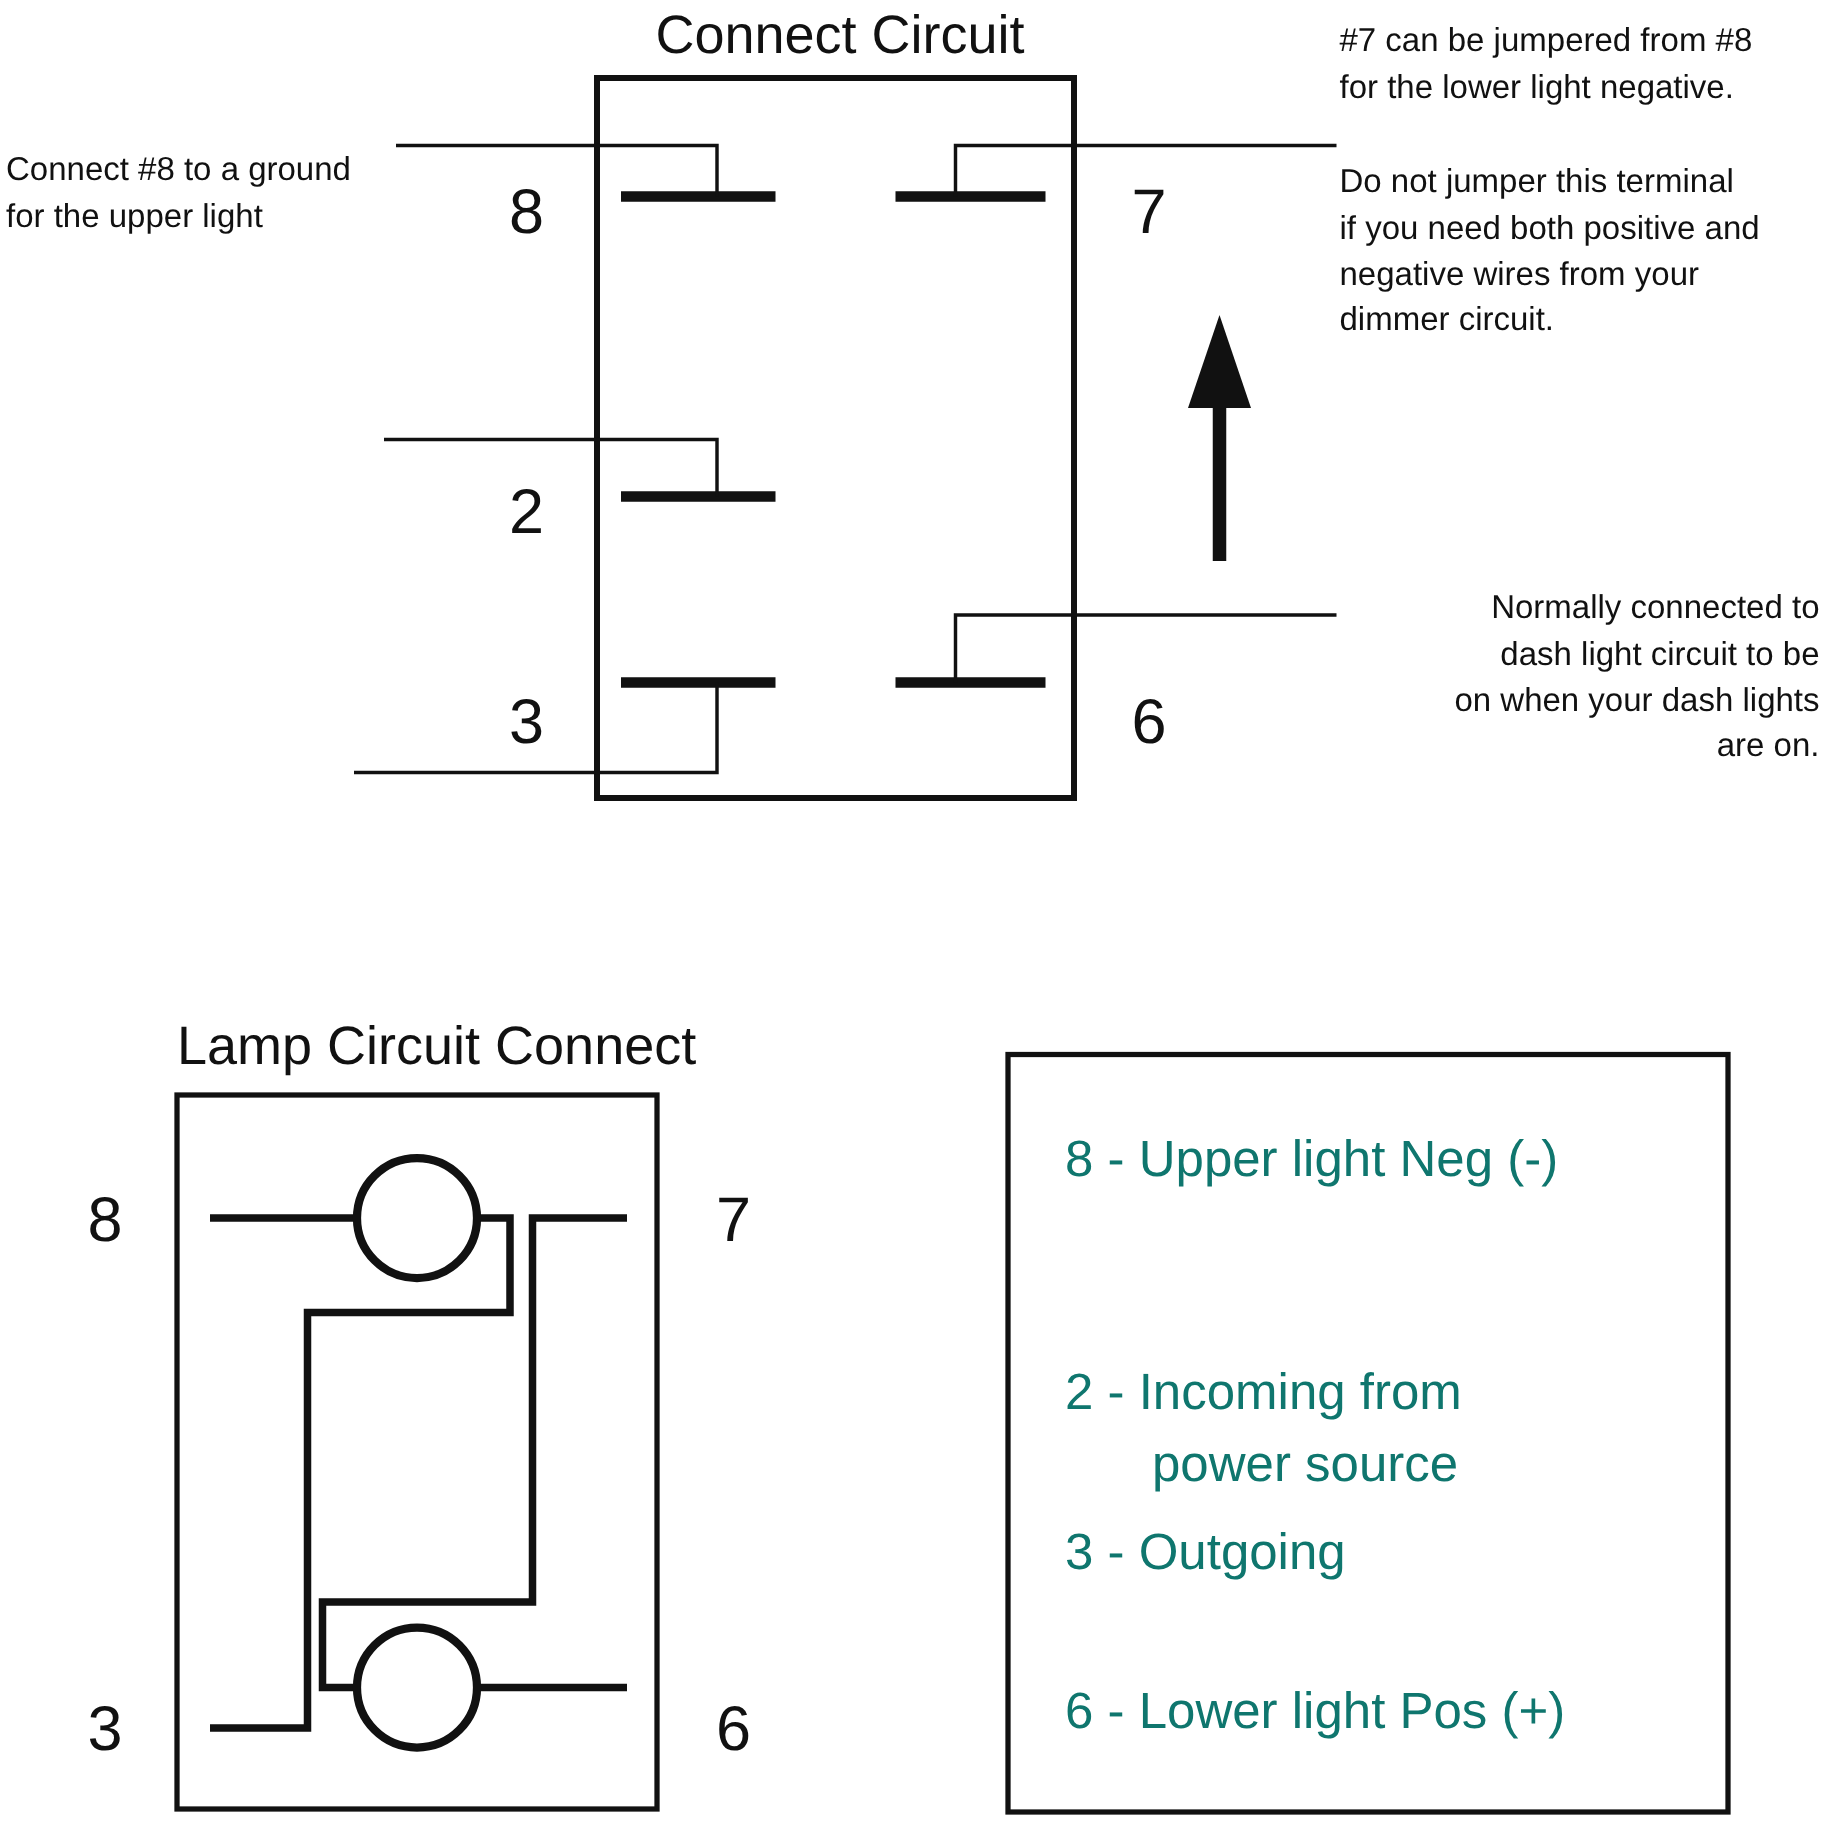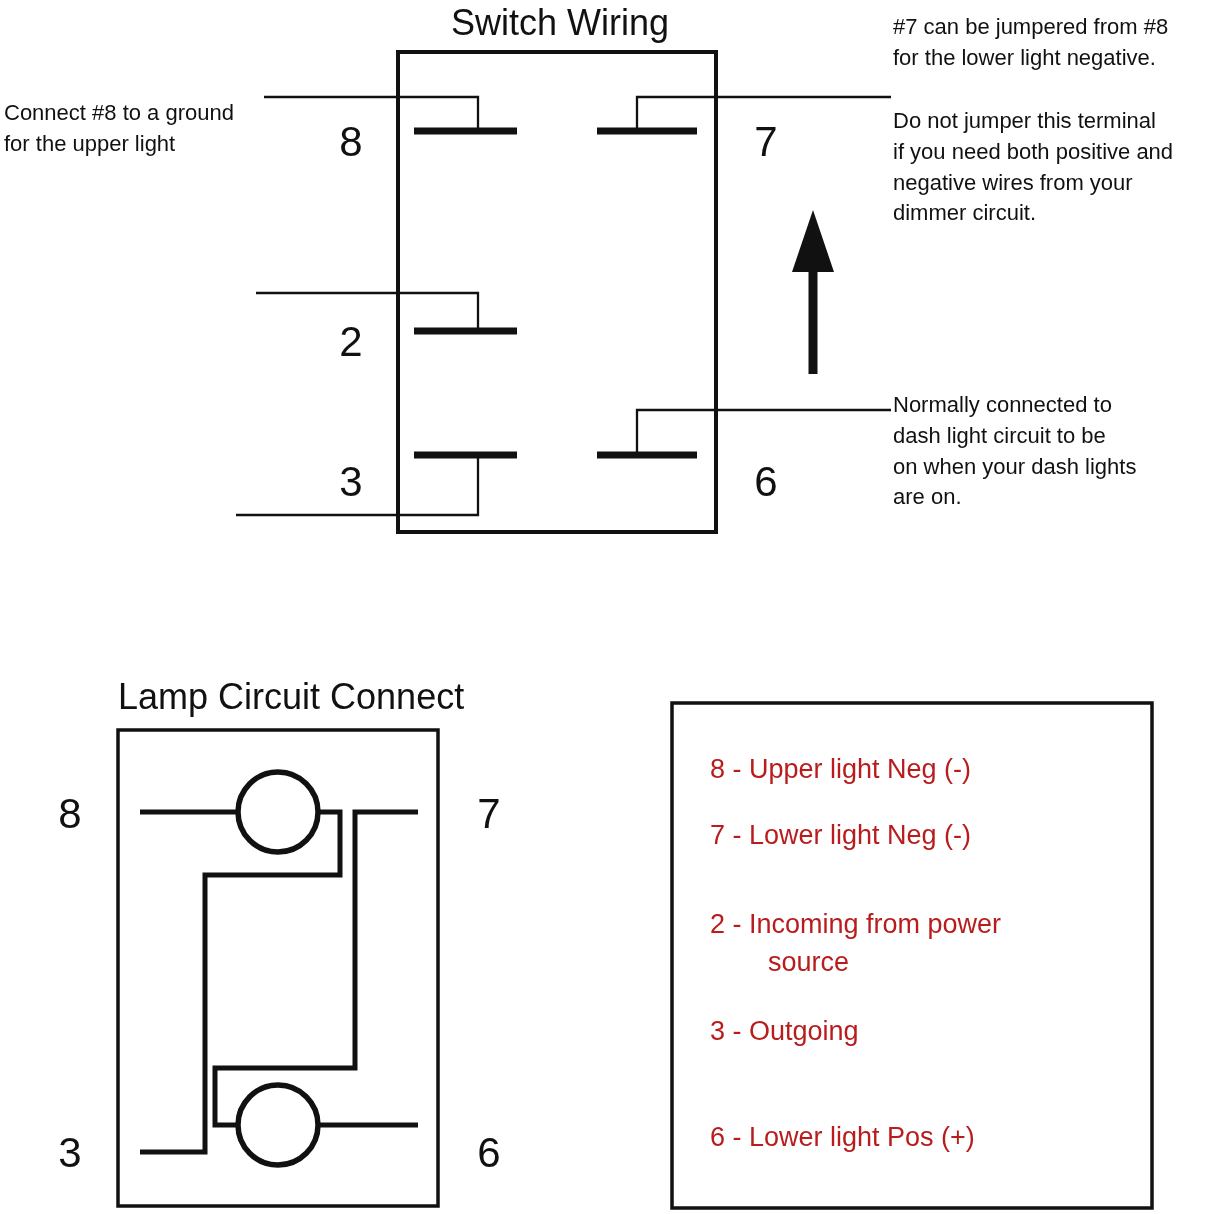--- a/index.html
+++ b/index.html
@@ -35,22 +35,22 @@
   .note {
     position: absolute;
     font-size: 22px;
     line-height: 1.4;
     color: #111111;
     white-space: pre-line;
   }
   .legend-item {
     position: absolute;
     left: 710px;
-    font-size: 27px;
-    color: #b91c1c;
+    font-size: 34px;
+    color: #0f766e;
     width: 430px;
   }
   .legend-item.hang {
     width: 300px;
     padding-left: 58px;
     text-indent: -58px;
     line-height: 1.41;
     margin-top: 11px;
   }
 </style>
@@ -97,41 +97,40 @@
     <circle cx="278" cy="1125" r="40" fill="#ffffff" stroke="#111111" stroke-width="5.5"></circle>
 
     <text x="70" y="813" font-size="42" text-anchor="middle" dominant-baseline="central">8</text>
     <text x="489" y="813" font-size="42" text-anchor="middle" dominant-baseline="central">7</text>
     <text x="70" y="1152" font-size="42" text-anchor="middle" dominant-baseline="central">3</text>
     <text x="489" y="1152" font-size="42" text-anchor="middle" dominant-baseline="central">6</text>
 
     <rect x="672" y="703" width="480" height="505" fill="none" stroke="#111111" stroke-width="3.5"></rect>
   </svg>
 
-  <div class="diagram-title" style="left:370px; top:2px; width:380px; text-align:center;">Switch Wiring</div>
+  <div class="diagram-title" style="left:370px; top:2px; width:380px; text-align:center;">Connect Circuit</div>
 
   <div class="diagram-title" style="left:118px; top:676px;">Lamp Circuit Connect</div>
 
   <div class="note" style="left:4px; top:70px; width:280px;margin-top:28px;">Connect #8 to a ground
 for the upper light</div>
 
 
 
   <div class="note" style="left:893px; top:12px; width:330px;">#7 can be jumpered from #8
 for the lower light negative.</div>
 
   <div class="note" style="left:893px; top:106px; width:330px;">Do not jumper this terminal
 if you need both positive and
 negative wires from your
 dimmer circuit.</div>
 
-  <div class="note" style="left:893px; top:390px; width:320px;">Normally connected to
+  <div class="note" style="left:893px; top:390px; width:320px;text-align:right;">Normally connected to
 dash light circuit to be
 on when your dash lights
 are on.</div>
 
   <div class="legend-item" style="top:754px;">8 - Upper light Neg (-)</div>
-  <div class="legend-item" style="top:820px;">7 - Lower light Neg (-)</div>
   <div class="legend-item hang" style="top:894px;">2 - Incoming from power source</div>
   <div class="legend-item" style="top:1016px;">3 - Outgoing</div>
   <div class="legend-item" style="top:1090px;margin-top:32px;">6 - Lower light Pos (+)</div>
 
 </div>
 
 </body></html>

